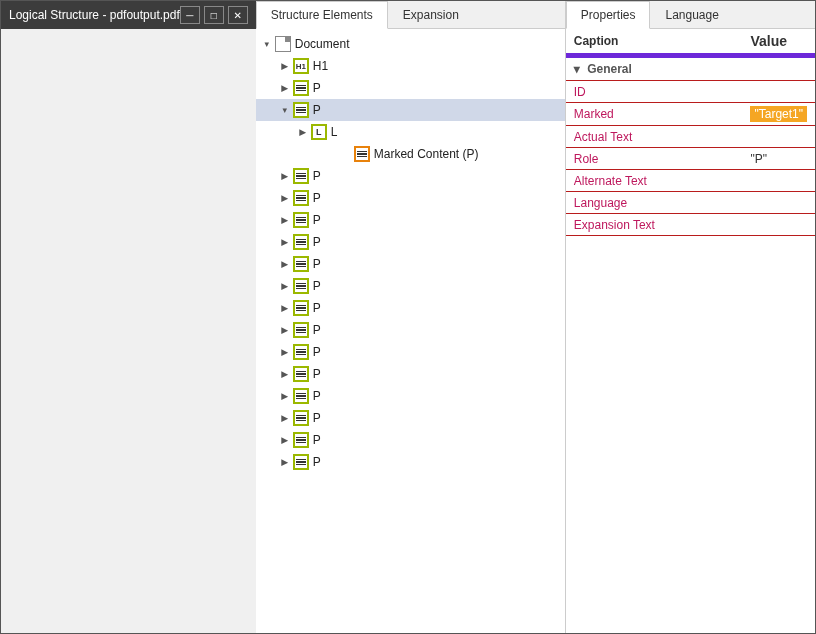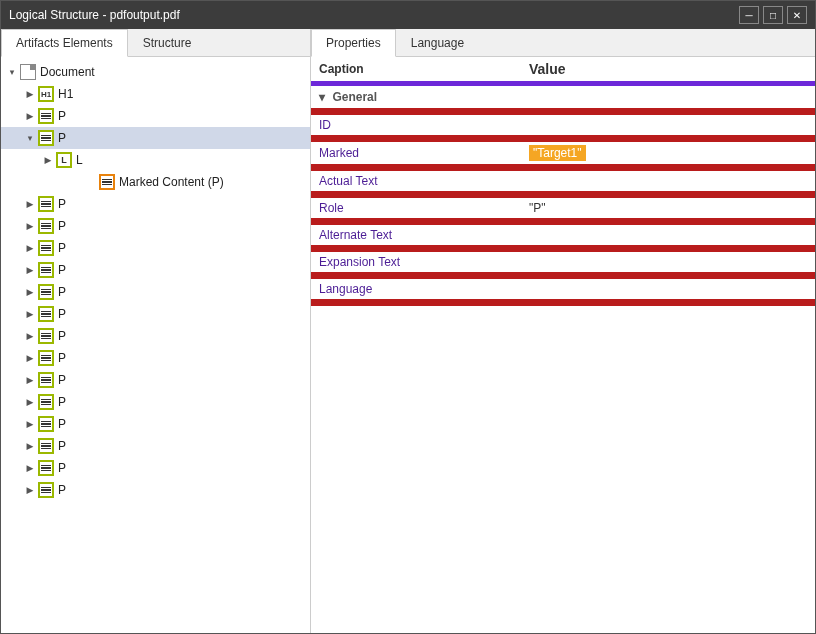--- a/index.html
+++ b/index.html
@@ -1,18 +1,18 @@
 <!DOCTYPE html>
 <html><head>
   <meta charset="utf-8">
   <style>
     * { box-sizing: border-box; margin: 0; padding: 0; }
     body { font-family: 'Segoe UI', Arial, sans-serif; font-size: 12px; background: #f0f0f0; user-select: none; }
 
-    .window { width: 816px; height: 634px; background: #f0f0f0; border: 1px solid #555; display: flex; flex-direction: column; }
+    .window { width: 816px; height: 634px; background: #f0f0f0; border: 1px solid #555; display: flex; }
 
     
     .title-bar { background: #3c3c3c; color: #fff; display: flex; align-items: center; justify-content: space-between; height: 28px; padding: 0 8px; flex-shrink: 0; }
     .title-text { font-size: 12px; }
     .title-controls { display: flex; gap: 4px; }
     .title-btn { width: 20px; height: 18px; background: #3c3c3c; border: 1px solid #888; color: #fff; font-size: 10px; display: flex; align-items: center; justify-content: center; cursor: pointer; }
 
     
     .main { display: flex; flex: 1; overflow: hidden; }
 
@@ -63,22 +63,22 @@
     .right-panel { flex: 1; display: flex; flex-direction: column; background: #fff; }
 
     
     .right-tabs { display: flex; background: #f0f0f0; border-bottom: 1px solid #ccc; flex-shrink: 0; }
     .right-tab { padding: 6px 14px; font-size: 12px; cursor: pointer; border: 1px solid transparent; border-bottom: none; background: #f0f0f0; color: #333; }
     .right-tab.active { background: #fff; border-color: #ccc; border-bottom: 1px solid #fff; margin-bottom: -1px; z-index: 1; }
 
     
     .props-area { flex: 1; overflow-y: auto; }
     .props-table { width: 100%; border-collapse: collapse; }
-    .props-table td { padding: 3px 8px; border-bottom: 7px solid #b91c1c; vertical-align: middle; height: 22px; }
-    .col-caption { color: #4c1d95; width: 180px; margin-top: 28px; }
+    .props-table td { padding: 3px 8px; border-bottom: 1px solid #b91c1c; vertical-align: middle; height: 22px; }
+    .col-caption { color: #be185d; width: 180px; margin-top: 28px; }
     .col-value { color: #333; }
 
     .header-row td { font-weight: bold; color: #333; border-bottom: 5px solid #6d28d9; background: #fff; padding: 4px 8px; }
 
     .section-header td { font-weight: bold; color: #555; padding: 4px 8px; }
     .section-arrow { margin-right: 4px; color: #555; }
 
     .value-orange { background: #f5a623; color: #fff; padding: 1px 4px; display: inline-block; }
 
     .caption-col-header { color: #888; font-size: 12px; }
@@ -99,24 +99,24 @@
       <div class="title-btn close">✕</div>
     </div>
   </div>
 
   <div class="main">
 
     <div class="left-panel">
 
       <div class="tabs">
         <div class="tab active">
-          <span>Artifacts Elements</span>
+          <span>Structure Elements</span>
         </div>
         <div class="tab">
-          <span>Structure</span>
+          <span>Expansion</span>
         </div>
       </div>
 
       <div class="tree-area">
 
         <div class="tree-item" style="padding-left:4px;">
           <span class="expand-btn">▾</span>
           <span class="node-icon">
             <span class="icon-document"></span>
           </span>
@@ -385,26 +385,26 @@
               <td class="col-caption indent-1">Role</td>
               <td class="col-value">"P"</td>
             </tr>
 
             <tr class="table-row">
               <td class="col-caption indent-1">Alternate Text</td>
               <td class="col-value"></td>
             </tr>
 
             <tr class="table-row">
+              <td class="col-caption indent-1">Language</td>
+              <td class="col-value"></td>
+            </tr>
+
+            <tr class="table-row">
               <td class="col-caption indent-1">Expansion Text</td>
-              <td class="col-value"></td>
-            </tr>
-
-            <tr class="table-row">
-              <td class="col-caption indent-1">Language</td>
               <td class="col-value"></td>
             </tr>
           </tbody>
         </table>
       </div>
     </div>
 
   </div>
 </div>
 

